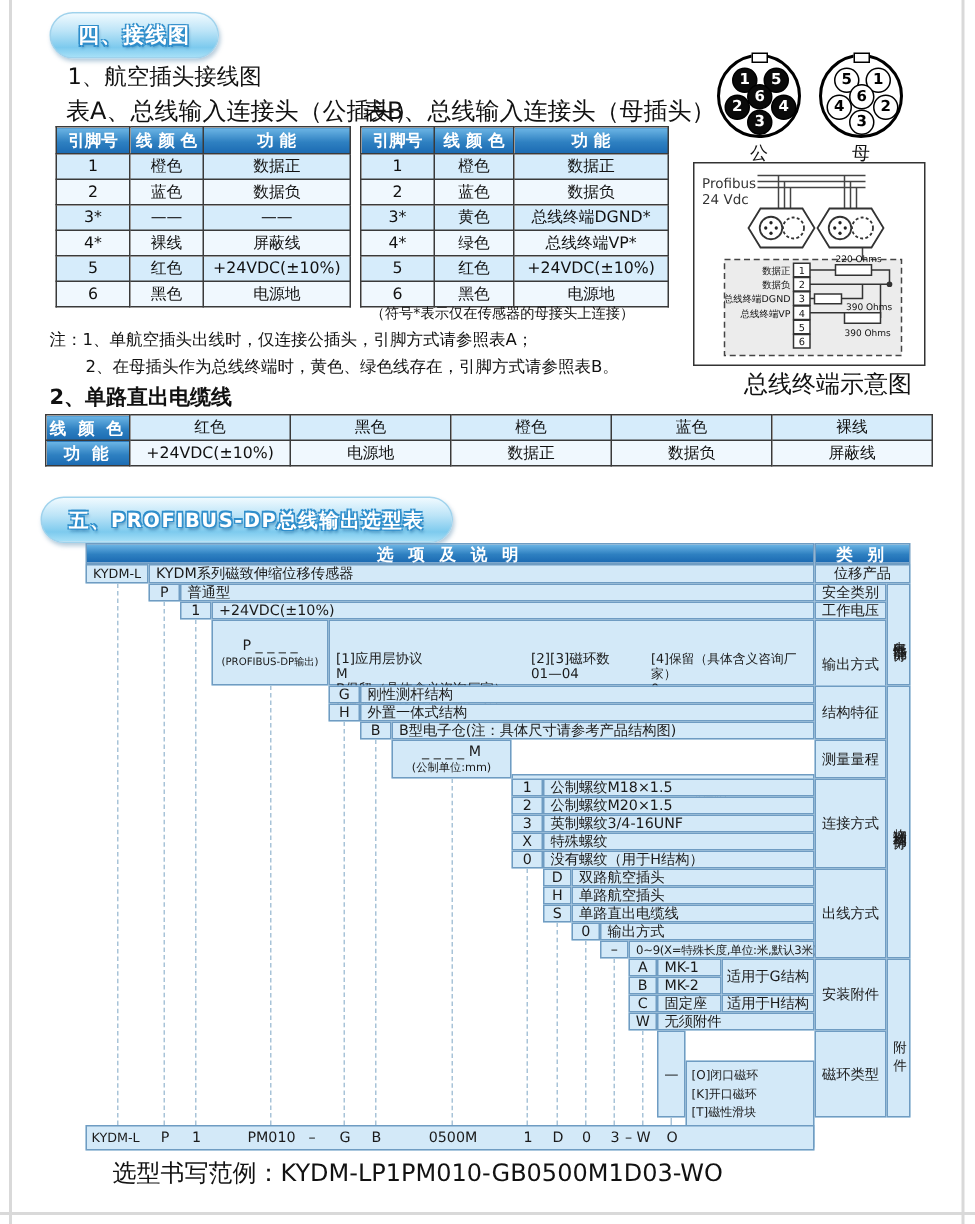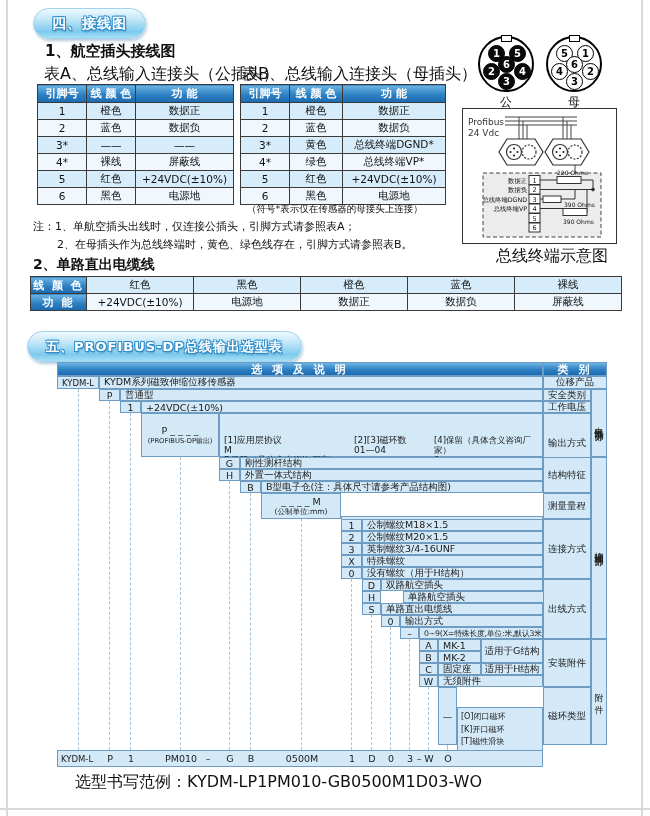--- a/index.html
+++ b/index.html
@@ -6,21 +6,21 @@
   #page{position:relative;width:650px;height:816px;background:#fff;overflow:hidden;
         font-family:"DejaVu Sans",sans-serif;color:#111;}
   .edge{position:absolute;background:#d9d9d9;}
   .abs{position:absolute;}
   
   .pill{position:absolute;display:inline-block;padding:4px 18px 5px 18px;border-radius:16px;
         background:linear-gradient(180deg,#f0faff 0%,#bce4f7 40%,#7dcaee 78%,#a6e0f7 100%);
         border:1px solid #9fd2ec;box-shadow:1px 2px 3px rgba(90,140,175,.45);}
   .pill span{font-size:14px;font-weight:bold;color:#fff;letter-spacing:1px;
         text-shadow:-1px -1px 0 #2f8ecb,1px -1px 0 #2f8ecb,-1px 1px 0 #2f8ecb,1px 1px 0 #2f8ecb,1px 2px 2px rgba(0,70,130,.45);}
-  .h1{position:absolute;font-size:15px;font-weight:bold;}
+  .h1{position:absolute;font-size:15px;font-weight:normal;}
   .h2{position:absolute;font-size:14px;font-weight:bold;}
   .cap{position:absolute;font-size:16px;}
   .note{position:absolute;font-size:11px;text-align:right;}
   .small{position:absolute;font-size:9.5px;}
   
   table.dt{position:absolute;border-collapse:collapse;table-layout:fixed;}
   table.dt td{border:1px solid #3a3a3a;text-align:center;font-size:10.5px;padding:0;height:16px;
               overflow:hidden;white-space:nowrap;}
   table.dt tr.hd td{background:linear-gradient(180deg,#6cb5e5 0%,#2e80c1 55%,#1b6ab2 100%);
               color:#fff;font-weight:bold;font-size:11px;height:17px;}
@@ -326,21 +326,21 @@
   <div class="c cl" style="left:362px;top:543px;width:181px;height:12px;">英制螺纹3/4-16UNF</div>
   <div class="c" style="left:341px;top:555px;width:21px;height:12px;">X</div>
   <div class="c cl" style="left:362px;top:555px;width:181px;height:12px;">特殊螺纹</div>
   <div class="c" style="left:341px;top:567px;width:21px;height:12px;">0</div>
   <div class="c" style="left:543px;top:519px;width:48px;height:60px;">连接方式</div>
   <div class="c cl" style="left:362px;top:567px;width:181px;height:12px;">没有螺纹（用于H结构）</div>
 
   <div class="c" style="left:362px;top:579px;width:19px;height:12px;">D</div>
   <div class="c cl" style="left:381px;top:579px;width:162px;height:12px;">双路航空插头</div>
   <div class="c" style="left:362px;top:591px;width:19px;height:12px;">H</div>
-  <div class="c cl" style="left:381px;top:591px;width:162px;height:12px;margin-left:22px;">单路航空插头</div>
+  <div class="c cl" style="left:381px;top:591px;width:162px;height:12px;">单路航空插头</div>
   <div class="c" style="left:362px;top:603px;width:19px;height:12px;">S</div>
   <div class="c cl" style="left:381px;top:603px;width:162px;height:12px;">单路直出电缆线</div>
   <div class="c" style="left:381px;top:615px;width:19px;height:12px;">0</div>
   <div class="c cl" style="left:400px;top:615px;width:143px;height:12px;">输出方式</div>
   <div class="c" style="left:400px;top:627px;width:19px;height:12px;">–</div>
   <div class="c cl" style="left:419px;top:627px;width:124px;height:12px;font-size:7.8px;letter-spacing:-0.2px;">0~9(X=特殊长度,单位:米,默认3米)</div>
   <div class="c" style="left:543px;top:579px;width:48px;height:60px;">出线方式</div>
   <div class="c vert" style="left:591px;top:457px;width:16px;height:182px;">物理结构部分</div>
 
   <div class="c" style="left:419px;top:639px;width:19px;height:12px;">A</div>

